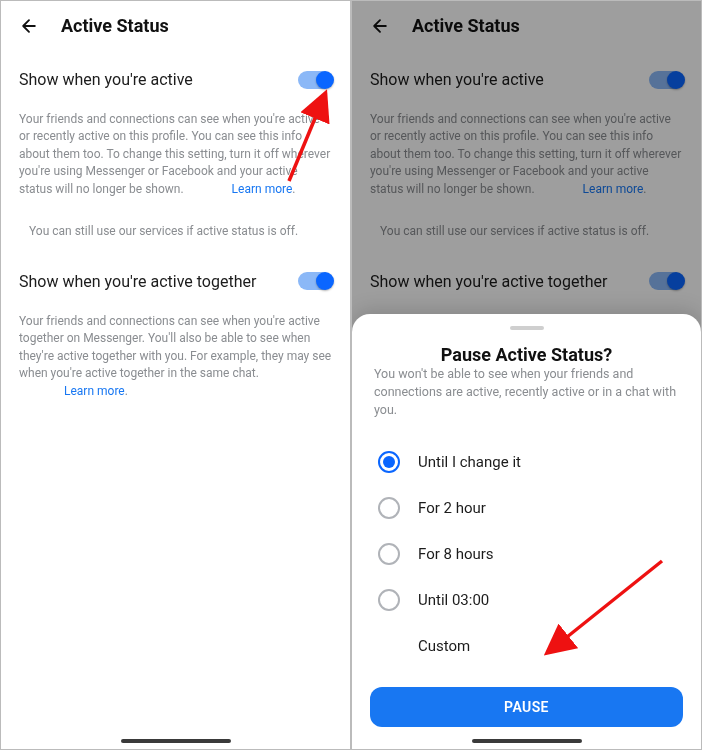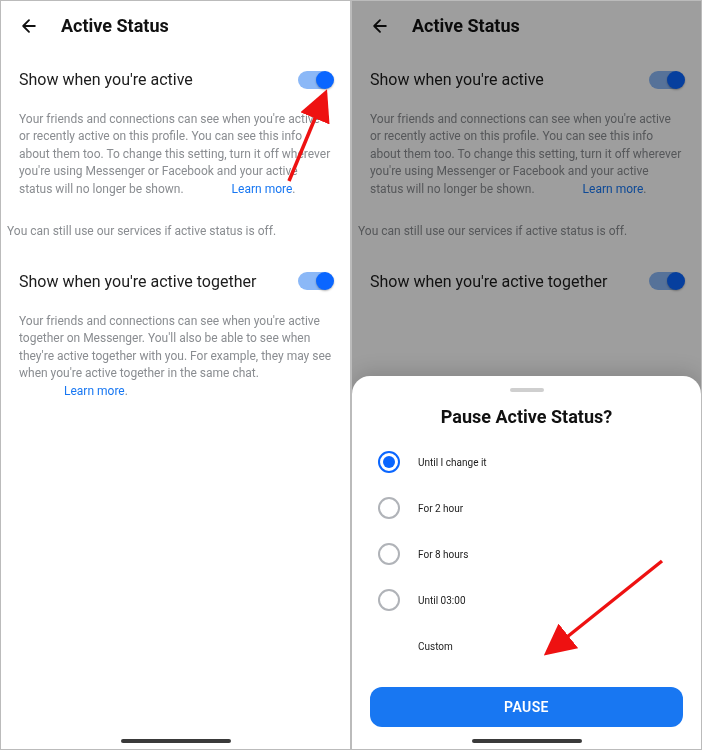--- a/index.html
+++ b/index.html
@@ -73,21 +73,21 @@
   .desc {
     font-size: 12px;
     color: #8a8d91;
     line-height: 1.45;
     padding: 14px 18px 6px 18px;
   }
   .link { color: #1877f2; padding-left: 45px; }
   .desc2 {
     font-size: 12px;
     color: #8a8d91;
-    padding: 20px 18px 14px 6px;
+    padding: 20px 18px 14px 28px;
   }
   .home-bar {
     position: absolute;
     bottom: 6px;
     left: 50%;
     transform: translateX(-50%);
     width: 110px;
     height: 4px;
     background: #3a3a3a;
     border-radius: 3px;
@@ -109,21 +109,20 @@
     height: 4px;
     background: #cfcfcf;
     border-radius: 2px;
     margin: 4px auto 14px auto;
   }
   .sheet-title {
     font-size: 18px;
     font-weight: 700;
     color: #111;
     text-align: center;
-    margin-bottom: 12px;
   }
   .sheet-desc {
     font-size: 12.5px;
     color: #8a8d91;
     line-height: 1.45;
     padding: 0 22px 20px 22px;
   }
   .option {
     display: flex;
     align-items: center;
@@ -143,21 +142,21 @@
   .radio.selected {
     border-color: #0a66ff;
   }
   .radio.selected .dot {
     width: 12px;
     height: 12px;
     background: #0a66ff;
     border-radius: 50%;
   }
   .option-label {
-    font-size: 10px;
+    font-size: 15px;
     color: #1c1c1c;
   }
   .option.custom .radio { visibility: hidden; }
   .pause-btn {
     margin: 18px 18px 22px 18px;
     background: #1877f2;
     color: #fff;
     font-size: 14px;
     font-weight: 600;
     letter-spacing: 0.4px;
@@ -246,20 +245,21 @@
       <span class="setting-label">Show when you're active together</span>
       <span class="toggle">
           <span class="knob"></span>
         </span>
     </div>
   </div>
 
   <div class="sheet">
     <div class="grab"></div>
     <div class="sheet-title">Pause Active Status?</div>
+    <div class="sheet-desc">You won't be able to see when your friends and connections are active, recently active or in a chat with you.</div>
 
     <div class="option">
       <span class="radio selected">
           <span class="dot"></span>
         </span>
       <span class="option-label">Until I change it</span>
     </div>
     <div class="option">
       <span class="radio"></span>
       <span class="option-label">For 2 hour</span>

